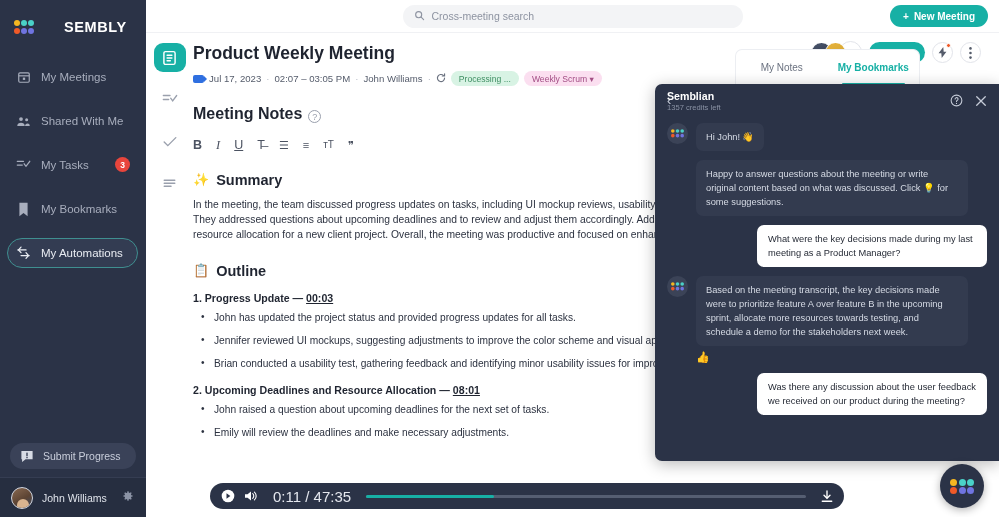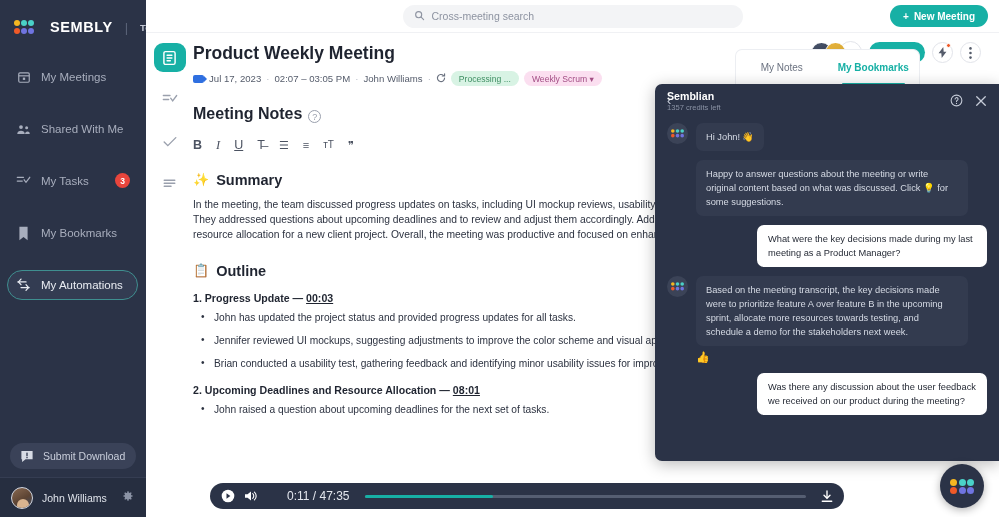--- a/index.html
+++ b/index.html
@@ -12,28 +12,28 @@
   #app { position: relative; width: 999px; height: 517px; display: flex; }
 
   
   .sidebar {
     width: 146px; height: 517px;
     background: #2b3347;
     display: flex; flex-direction: column;
     flex: 0 0 146px;
     position: relative;
   }
-  .brand { display: flex; align-items: center; gap: 10px; padding: 6px 0 0 14px; height: 48px; }
+  .brand { display: flex; align-items: center; gap: 24px; padding: 6px 0 0 14px; height: 48px; }
   .logo-dots { width: 26px; height: 14px; position: relative; flex: 0 0 26px; }
   .logo-dots i { position: absolute; border-radius: 50%; display:block; }
   .brand-name { color:#fff; font-size:14.5px; font-weight:bold; letter-spacing:.6px; }
   .brand-sep { color:#5a6378; font-size:13px; margin:0 2px; }
   .brand-team { color:#c3c8d4; font-size:9.5px; font-weight:bold; }
 
-  .nav { margin-top: 12px; display:flex; flex-direction:column; gap:18px; }
+  .nav { margin-top: 12px; display:flex; flex-direction:column; gap:10px; }
   .nav-item {
     display:flex; align-items:center; gap:10px;
     height: 30px; margin: 2px 8px; padding-left: 8px;
     border-radius: 16px; cursor: pointer; position: relative;
   }
   .nav-item .ni-label { color:#a8aebd; font-size:11.5px; white-space:nowrap; }
   .nav-item.active { background:#333c52; border:1px solid #3f8f90; margin-left:7px; }
   .nav-item.active .ni-label { color:#e9ecf2; }
   .nav-ico { width:15px; height:15px; flex:0 0 15px; display:flex; align-items:center; justify-content:center; }
   .nav-ico svg { display:block; }
@@ -147,21 +147,21 @@
   .blist { margin-top:6px; list-style:none; }
   .blist li { position:relative; padding-left:21px; font-size:10.2px; color:#2c3240; line-height:15px; margin-bottom:8px; white-space:nowrap; }
   .blist li::before { content:"•"; position:absolute; left:8px; top:-1px; color:#2c3240; }
 
   
   .player {
     position:absolute; left:64px; bottom:8px; width: 634px; height:26px;
     background:#2b3347; border-radius:14px;
     display:flex; align-items:center; gap:9px; padding:0 11px; color:#fff;
   }
-  .p-time { font-size:12px; color:#e4e7ee; margin-left:20px; }
+  .p-time { font-size:15px; color:#e4e7ee; margin-left:6px; }
   .p-track { flex:1; height:3px; background:#555e72; border-radius:2px; position:relative; margin:0 6px; }
   .p-fill { position:absolute; left:0; top:0; height:3px; background:#17b0a5; border-radius:2px; }
   .p-icon { cursor:pointer; display:flex; align-items:center; }
 
   
   .tabs-card {
     position:absolute; right:79px; top:49px; width:185px; height:36px;
     background:#fff; border:1px solid #eceef2; border-bottom:none;
     border-radius:7px 7px 0 0; display:flex; z-index:4;
   }
@@ -297,21 +297,21 @@
 
     <div class="sb-bottom">
       <div class="pill-btn pill-feedback">
         <span class="nav-ico">
           <svg width="14" height="13" viewBox="0 0 20 18" fill="#d7dbe5">
             <path d="M2 1h16v12H8l-5 4v-4H2z"></path>
               <rect x="9" y="3.5" width="2" height="5" fill="#3a4258"></rect>
               <rect x="9" y="9.5" width="2" height="2" fill="#3a4258"></rect>
           </svg>
         </span>
-        <span>Submit Download</span>
+        <span>Submit Progress</span>
       </div>
       <div class="user-row">
         <span class="avatar-sm"></span>
         <span class="user-name">John Williams</span>
         <span class="gear">
           <svg width="14" height="14" viewBox="0 0 24 24" fill="#8b93a5">
             <path d="M12 8a4 4 0 100 8 4 4 0 000-8zm0 6a2 2 0 110-4 2 2 0 010 4z"></path>
             <path d="M20 13v-2l-2.3-.4a6 6 0 00-.7-1.7l1.3-1.9-1.4-1.4-1.9 1.3a6 6 0 00-1.7-.7L13 4h-2l-.4 2.3a6 6 0 00-1.7.7L7 5.7 5.6 7.1l1.3 1.9a6 6 0 00-.7 1.7L4 11v2l2.3.4a6 6 0 00.7 1.7l-1.3 1.9 1.4 1.4 1.9-1.3a6 6 0 001.7.7L11 20h2l.4-2.3a6 6 0 001.7-.7l1.9 1.3 1.4-1.4-1.3-1.9a6 6 0 00.7-1.7z"></path>
           </svg>
         </span>
@@ -483,20 +483,21 @@
         </ul>
 
         <div class="sub-head">
           <span>2.</span>
           <span>Upcoming Deadlines and Resource Allocation</span>
           <span>—</span>
           <u>08:01</u>
         </div>
         <ul class="blist">
           <li>John raised a question about upcoming deadlines for the next set of tasks.</li>
+          <li>Emily will review the deadlines and make necessary adjustments.</li>
         </ul>
       </div>
     </div>
 
     <div class="player">
       <span class="p-icon">
         <svg width="14" height="14" viewBox="0 0 16 16" fill="#fff">
             <circle cx="8" cy="8" r="7.2"></circle>
             <path d="M6.3 4.8l4.4 3.2-4.4 3.2z" fill="#2b3347"></path>
           </svg>

